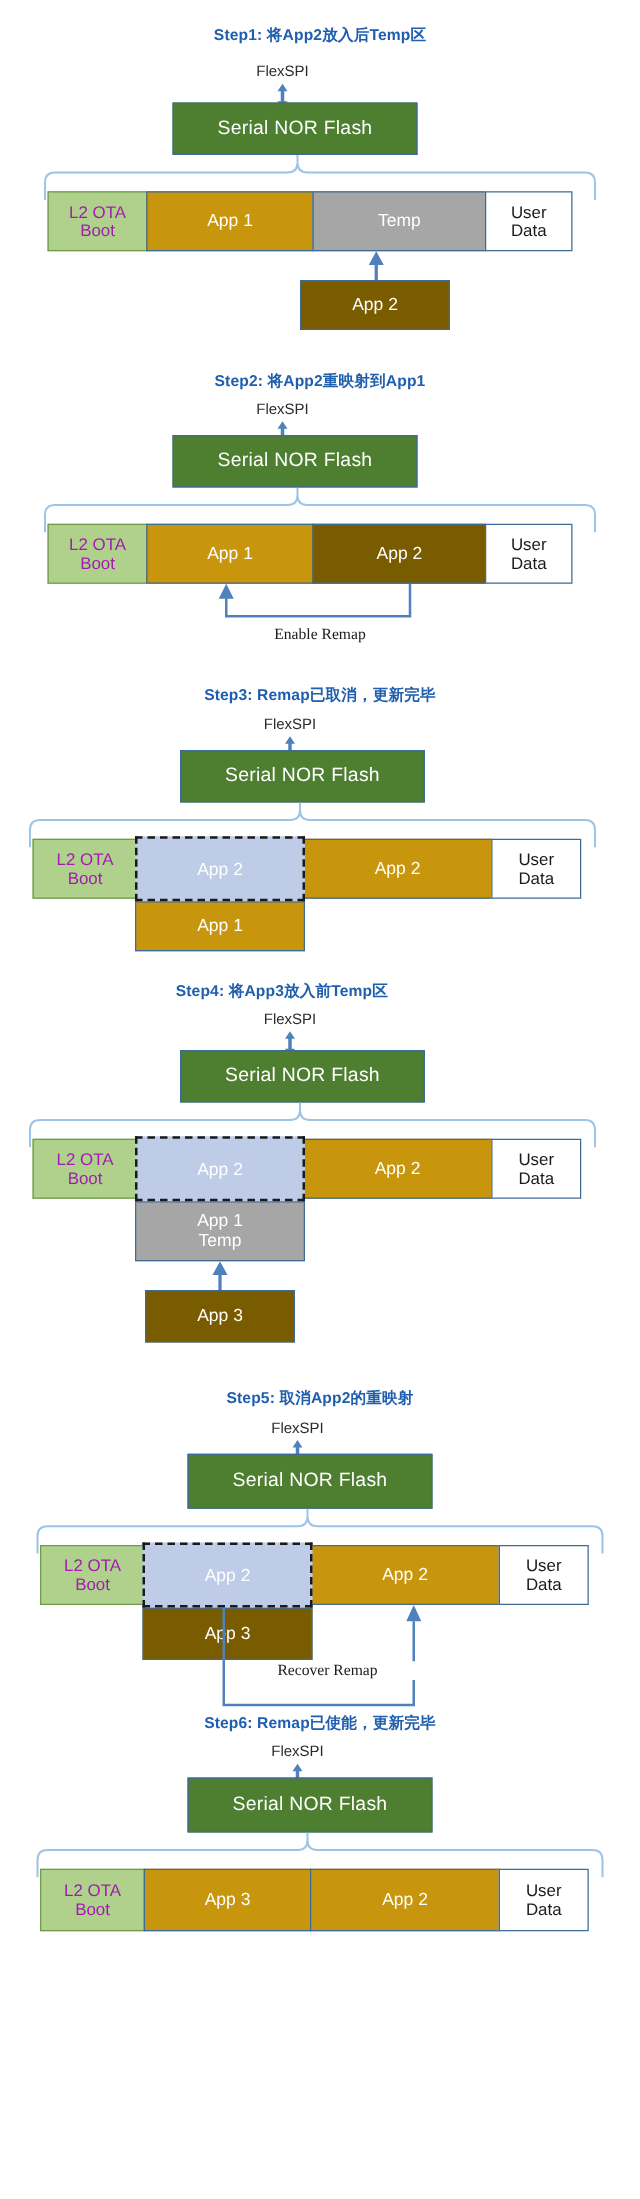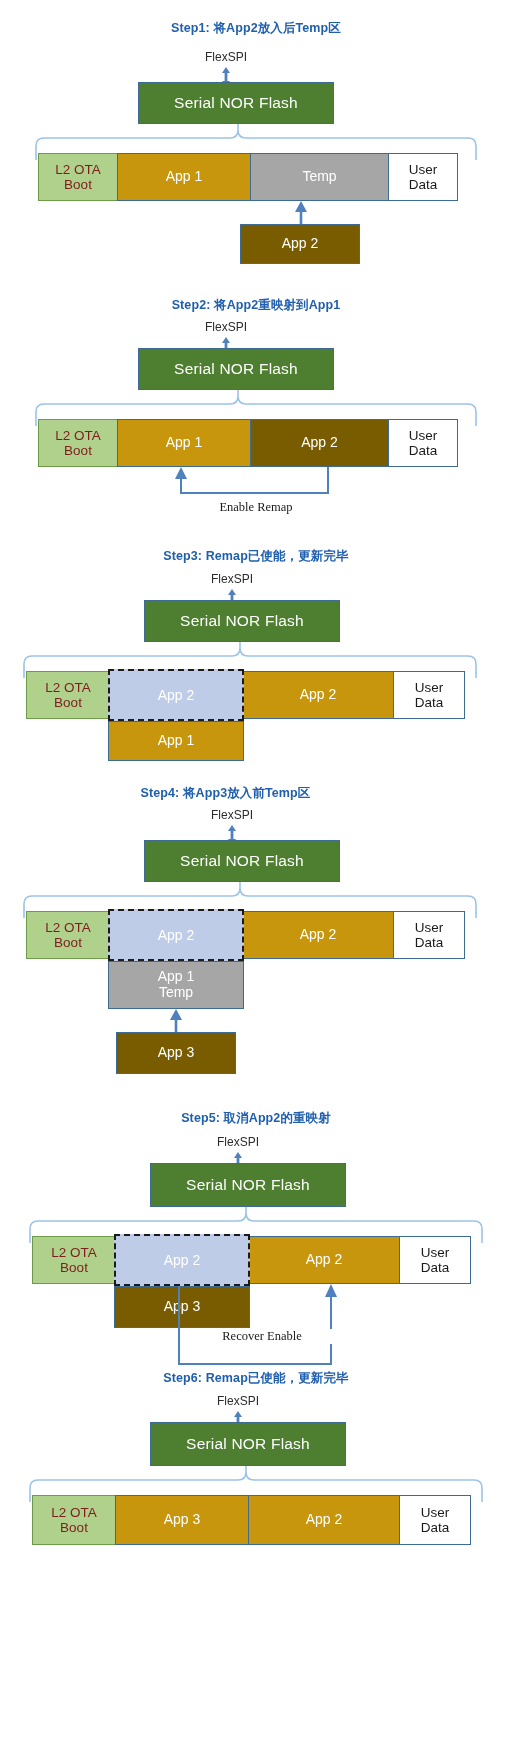--- a/index.html
+++ b/index.html
@@ -74,21 +74,21 @@
     align-items: center;
     justify-content: center;
     border: 1px solid #3E6B93;
     margin-left: -1px;
     font-size: 14px;
     line-height: 1.12;
     text-align: center;
     white-space: nowrap;
   }
   .seg:first-child { margin-left: 0; }
-  .seg.boot   { background: #AFD18C; color: #7f1d1d; border-color: #6E9B4A; font-size: 13.5px; }
+  .seg.boot   { background: #AFD18C; color: #a21caf; border-color: #6E9B4A; font-size: 13.5px; }
   .seg.app1   { background: #C8960C; color: #FFFFFF; }
   .seg.app2d  { background: #7A5C00; color: #FFFFFF; }
   .seg.temp   { background: #A6A6A6; color: #FFFFFF; }
   .seg.userdata { background: #FFFFFF; color: #1a1a1a; font-size: 13.5px; }
   .seg.appgold { background: #C8960C; color: #FFFFFF; }
 
   
   .remap-box {
     position: absolute;
     background: #BFCCE8;
@@ -212,21 +212,21 @@
     <svg width="166" height="32" viewBox="0 0 166 32">
       <path d="M160 0 L160 26 L13 26 L13 11" fill="none" stroke="#4F81BD" stroke-width="2"></path>
       <path d="M13 0 L19 12 L7 12 Z" fill="#4F81BD"></path>
     </svg>
   </div>
 
   <div class="caption" style="top:210px;left:0;width:512px;">Enable Remap</div>
 </div>
 
 <div class="step" style="top:530px;">
-  <div class="step-title" style="position:absolute;top:18px;left:0;width:512px;">Step3: Remap已使能，更新完毕</div>
+  <div class="step-title" style="position:absolute;top:18px;left:0;width:512px;">Step3: Remap已取消，更新完毕</div>
 
   <div class="flexspi-label" style="top:42px;left:192px;width:80px;">FlexSPI</div>
 
   <div class="flexspi-arrow" style="top:58px;left:225px;">
     <svg width="14" height="22" viewBox="0 0 14 22">
       <path d="M7 1 L11 7 L8.4 7 L8.4 15 L11 15 L7 21 L3 15 L5.6 15 L5.6 7 L3 7 Z" fill="#4F81BD"></path>
     </svg>
   </div>
 
   <div class="flash-box" style="top:70px;left:144px;width:196px;height:42px;">Serial NOR Flash</div>
@@ -342,21 +342,21 @@
 
   <div class="float-box dark" style="top:206px;left:114px;width:136px;height:42px;">App 3</div>
 
   <div class="arrow-svg" style="top:204px;left:173px;">
     <svg width="170" height="86" viewBox="0 0 170 86">
       <path d="M6 0 L6 80 L158 80 L158 13" fill="none" stroke="#4F81BD" stroke-width="2"></path>
       <path d="M158 0 L164 13 L152 13 Z" fill="#4F81BD"></path>
     </svg>
   </div>
 
-  <div class="caption" style="top:249px;left:182px;width:160px;background:#ffffff;">Recover Enable</div>
+  <div class="caption" style="top:249px;left:182px;width:160px;background:#ffffff;">Recover Remap</div>
 </div>
 
 <div class="step" style="top:1370px;">
   <div class="step-title" style="position:absolute;top:0px;left:0;width:512px;">Step6: Remap已使能，更新完毕</div>
 
   <div class="flexspi-label" style="top:24px;left:198px;width:80px;">FlexSPI</div>
 
   <div class="flexspi-arrow" style="top:40px;left:231px;">
     <svg width="14" height="22" viewBox="0 0 14 22">
       <path d="M7 1 L11 7 L8.4 7 L8.4 15 L11 15 L7 21 L3 15 L5.6 15 L5.6 7 L3 7 Z" fill="#4F81BD"></path>

